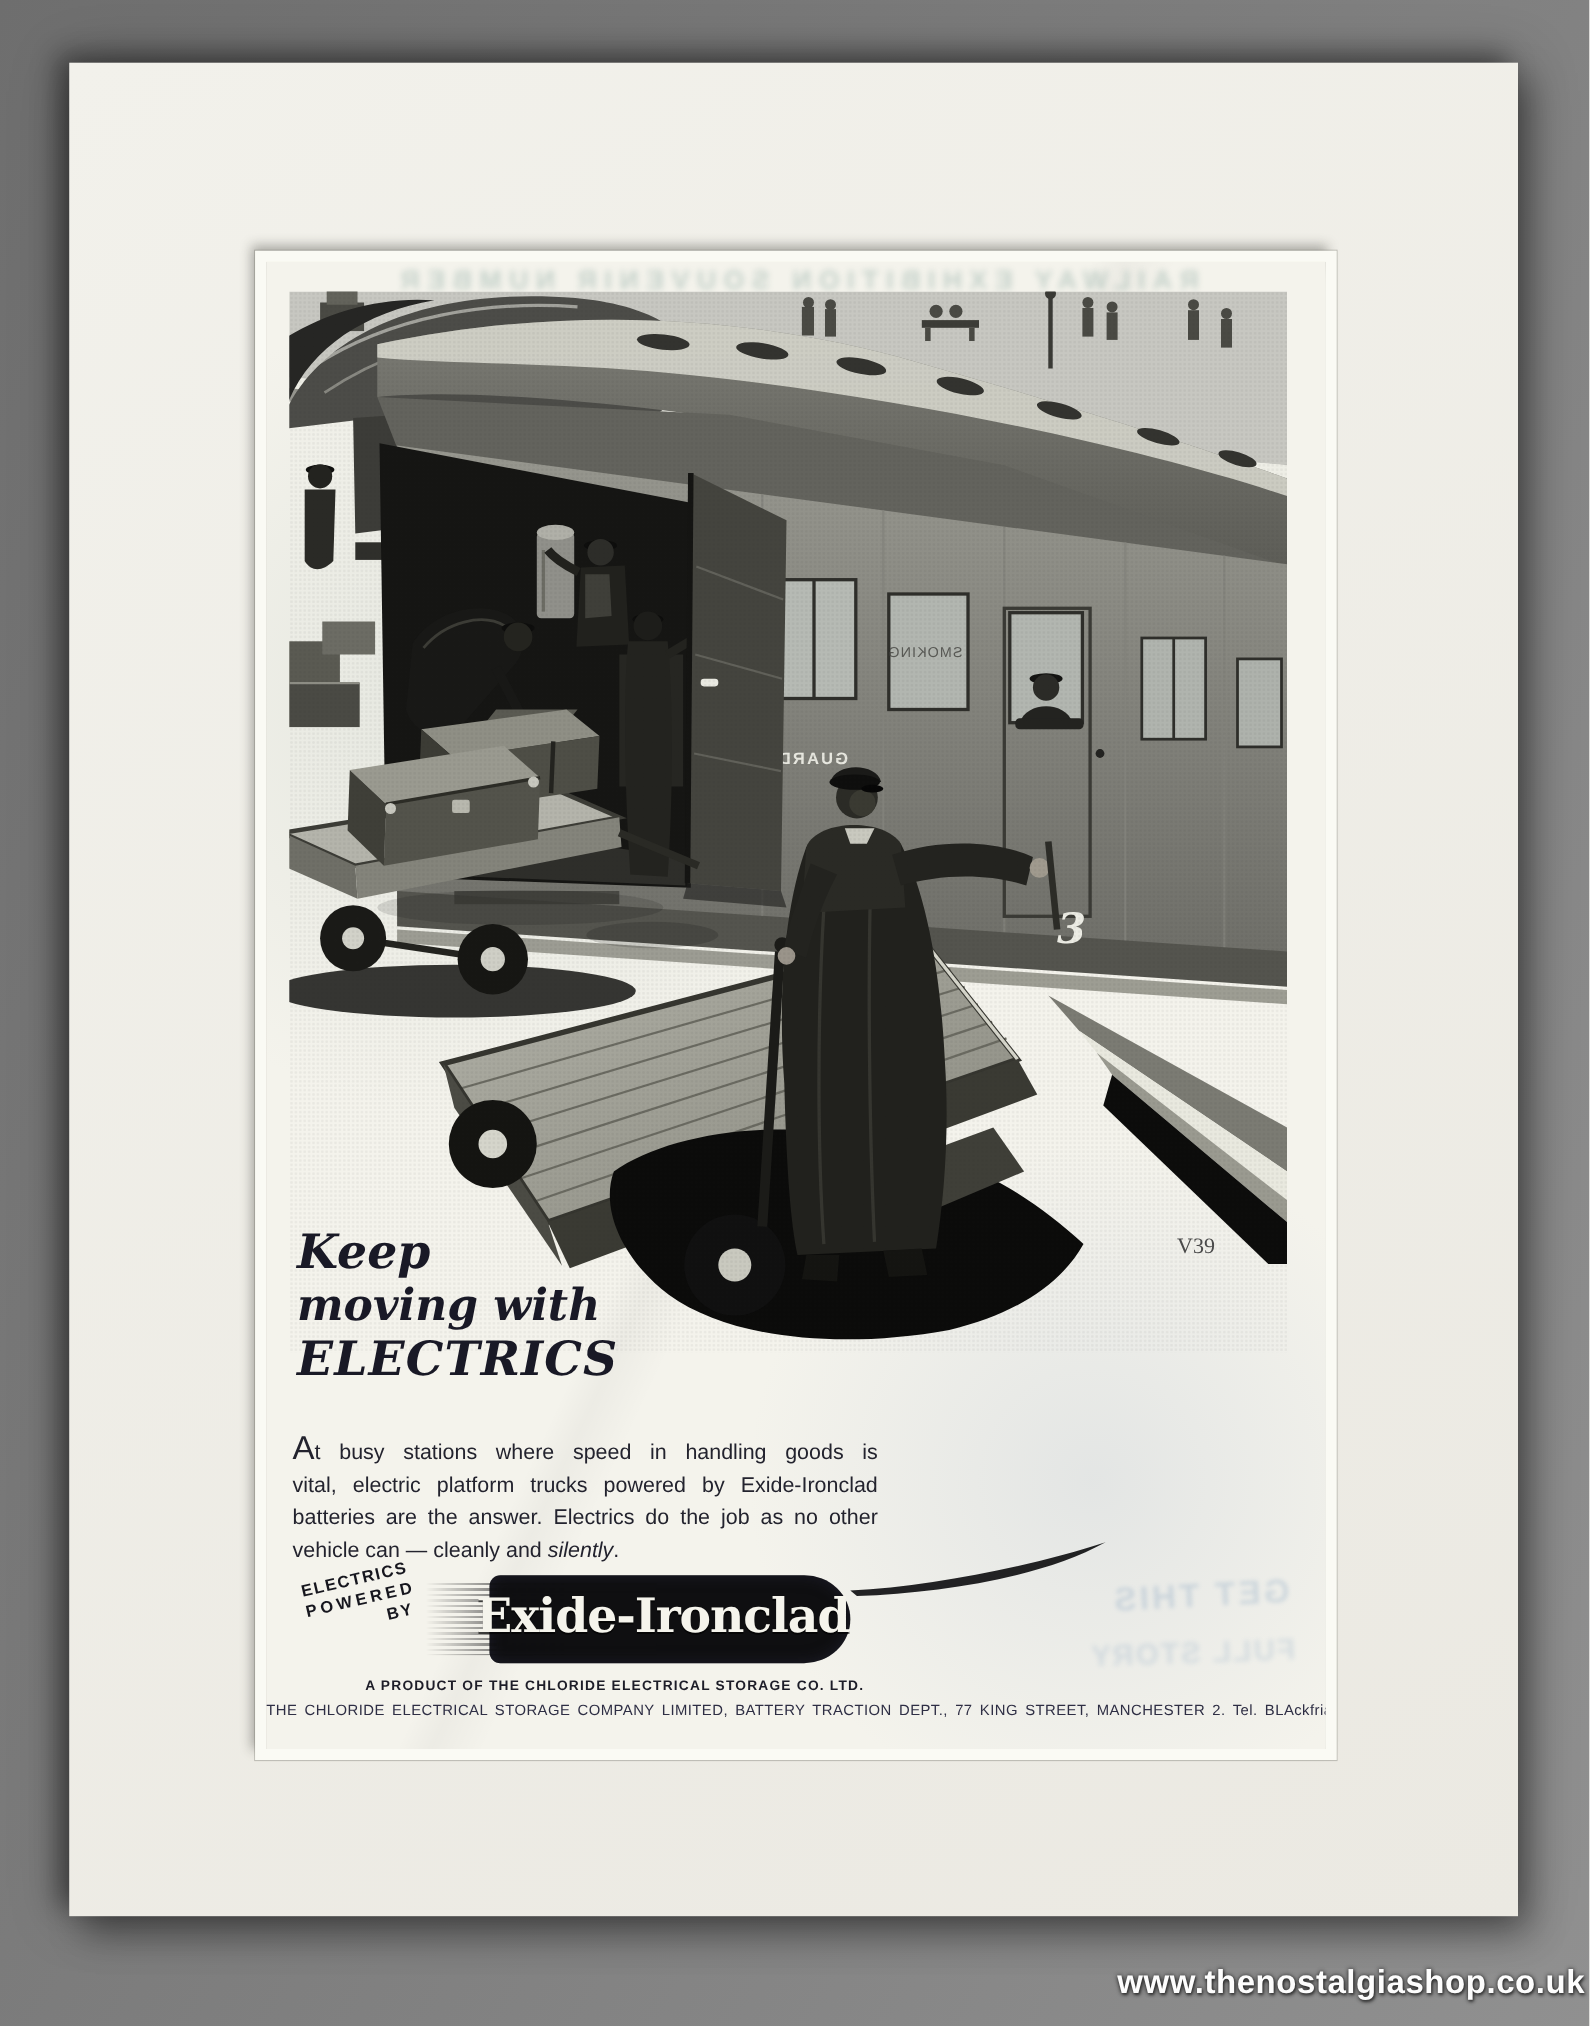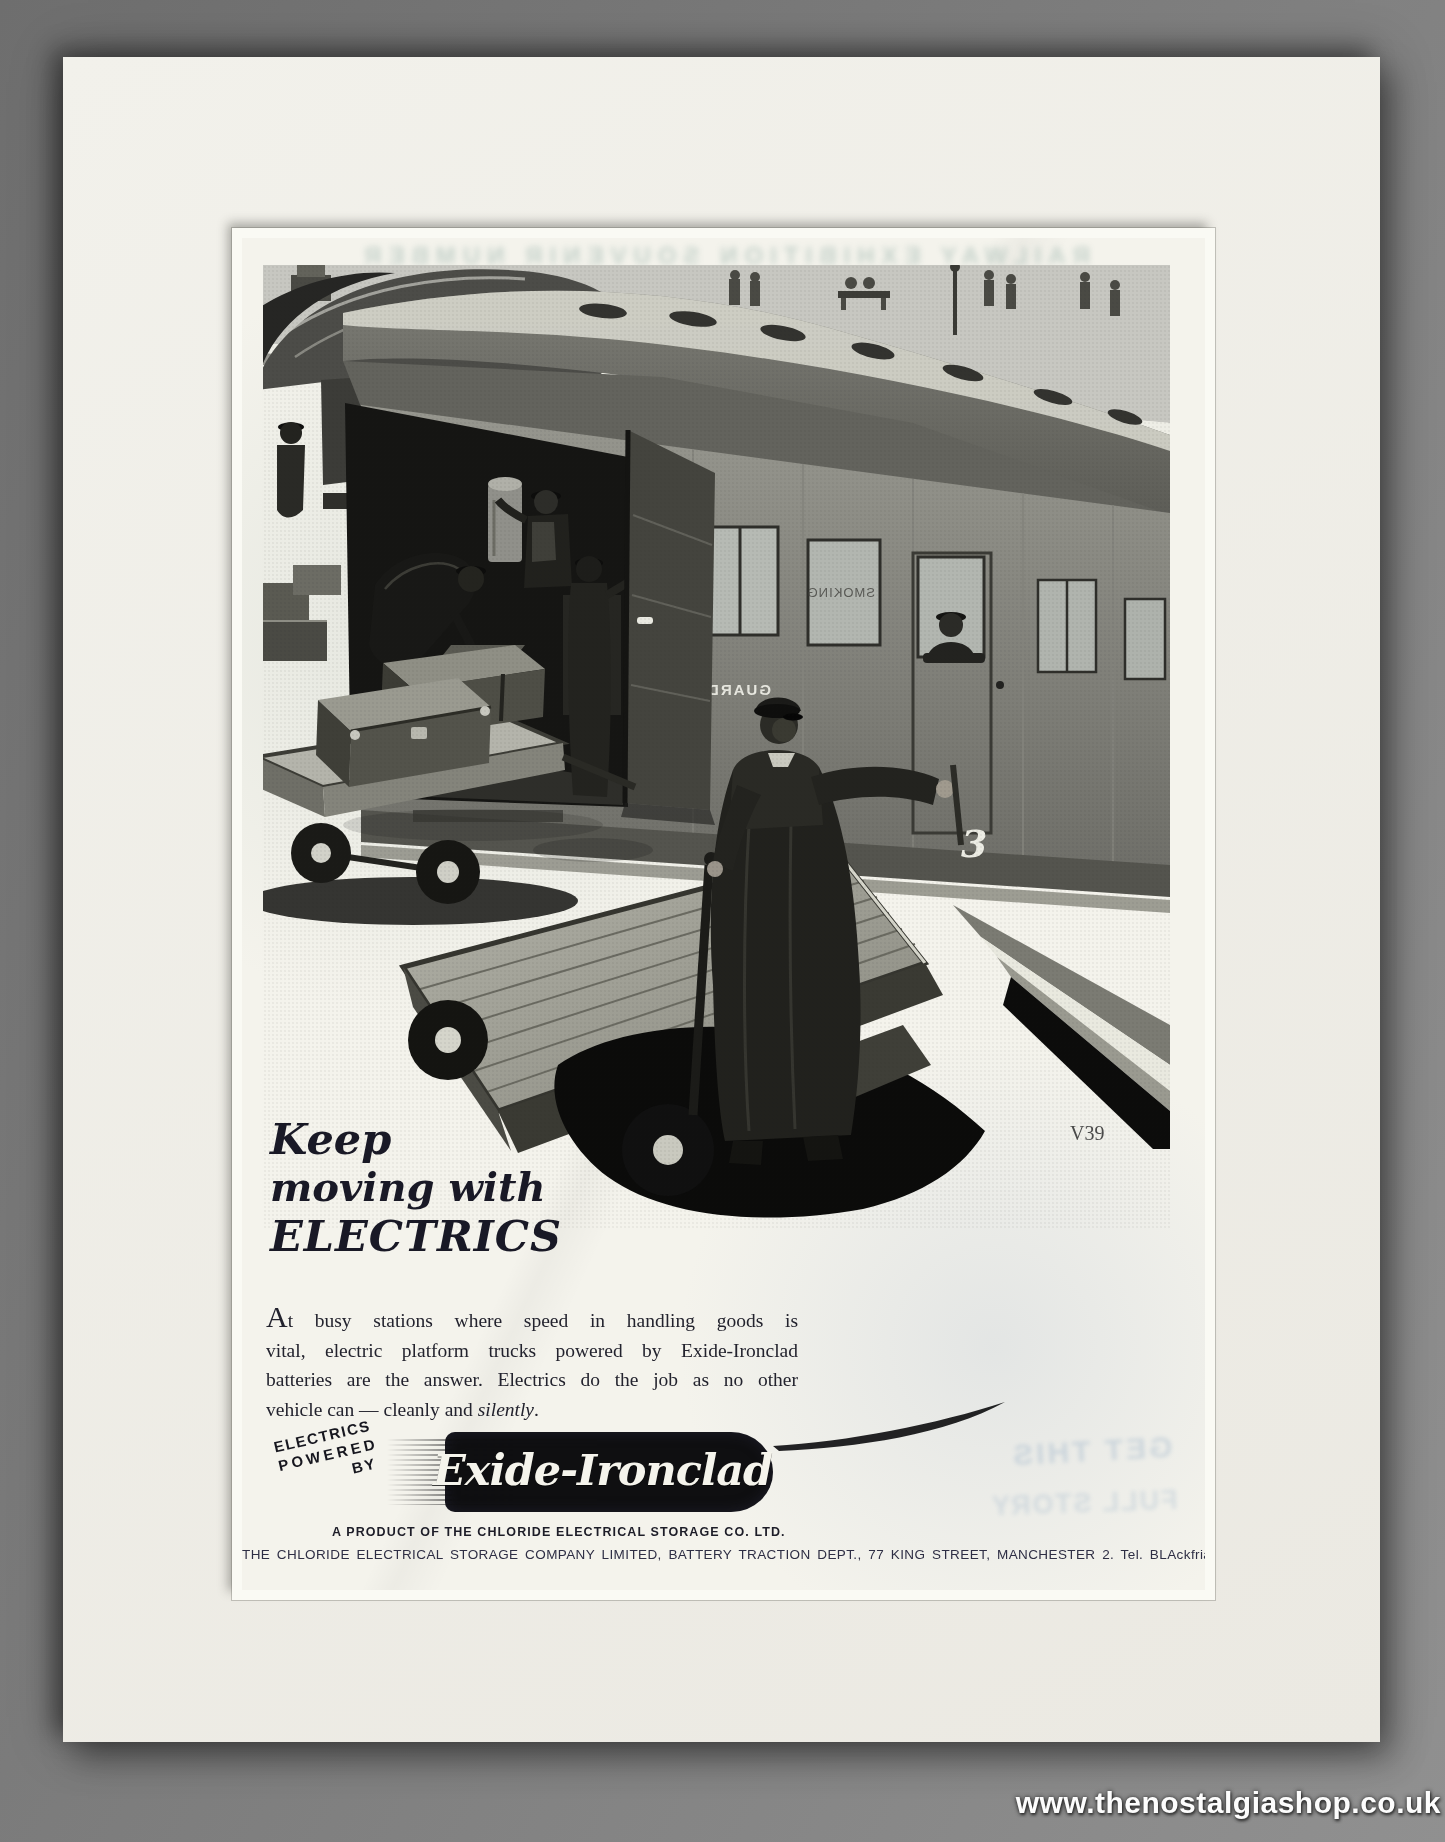--- a/index.html
+++ b/index.html
@@ -27,39 +27,39 @@
     filter:blur(2.2px);transform:scaleX(-1) rotate(2deg);letter-spacing:2px;}
   .illus{left:21px;top:27px;width:907px;height:965px;}
   .illus svg{display:block;}
   .illus::after{content:"";position:absolute;inset:0;pointer-events:none;
     background-image:radial-gradient(rgba(30,30,30,0.05) 1px, transparent 1.4px);background-size:4px 4px;}
   .headline{left:28px;top:878px;width:286px;text-align:left;color:#191926;
     font-family:"DejaVu Serif",serif;font-style:italic;font-weight:bold;}
   .hl{font-size:43px;line-height:47px;}
   .hl3{font-size:40px;}
   .hl4{font-size:43px;line-height:52px;letter-spacing:1px;}
-  .bodycopy{left:24px;top:1064px;width:532px;font-family:Liberation Serif, serif;
+  .bodycopy{left:24px;top:1064px;width:532px;font-family:Liberation Sans, sans-serif;
     font-size:19.5px;line-height:29.5px;color:#23232e;}
   .jl{text-align:justify;text-align-last:justify;}
   .initial{font-size:30px;line-height:1;}
   .powered{left:30px;top:1200px;width:112px;transform:rotate(-13deg);transform-origin:left top;
     font-weight:bold;font-size:15px;line-height:19px;color:#16161e;}
   .pw-l1{letter-spacing:1.5px;}
   .pw-l2{letter-spacing:3.5px;}
   .pw-l3{text-align:right;padding-right:16px;letter-spacing:2px;}
   .logo{left:145px;top:1194px;width:386px;height:80px;}
   .capsule{position:absolute;left:58px;right:0;top:0;bottom:0;background:#0f0f11;
     border-radius:10px 42px 42px 10px / 10px 40px 40px 10px;
     box-shadow:inset 0 0 14px rgba(40,40,60,.55);}
   .streaks{position:absolute;left:0;top:7px;width:210px;bottom:7px;
     background:repeating-linear-gradient(180deg,#0f0f11 0 2px, transparent 2px 5px);
     -webkit-mask-image:linear-gradient(90deg,transparent,#000 62%);
     mask-image:linear-gradient(90deg,transparent,#000 62%);}
   .logo-text{position:absolute;left:46px;top:50%;transform:translateY(-54%);
-    font-family:"DejaVu Serif",serif;font-style:italic;font-weight:bold;font-size:43px;
+    font-family:"DejaVu Serif",serif;font-weight:bold;font-size:43px;
     color:#f5f4ec;white-space:nowrap;letter-spacing:-1px;text-shadow:0 1px 0 rgba(0,0,0,.6);}
   .swoosh{position:absolute;left:370px;top:-34px;width:260px;height:58px;}
   .product-line{left:90px;top:1287px;width:500px;font-size:12.5px;font-weight:bold;
     letter-spacing:1.1px;color:#1d1d28;white-space:nowrap;}
   .address{left:0;top:1309px;width:100%;text-align:center;font-size:13.5px;letter-spacing:.4px;
     word-spacing:2.5px;color:#2e2e44;white-space:nowrap;}
   .plate{left:828px;top:884px;font-size:20px;color:#4a4a4a;font-family:"Liberation Serif",serif;}
   .watermark{position:absolute;right:4px;bottom:22px;font-size:30px;font-weight:bold;color:#fdfdfd;
     letter-spacing:.5px;text-shadow:0 0 4px rgba(30,30,30,.9),1px 2px 3px rgba(40,40,40,.85);}
 </style>

